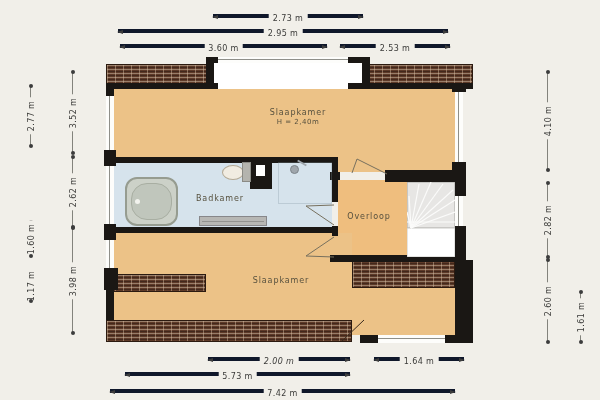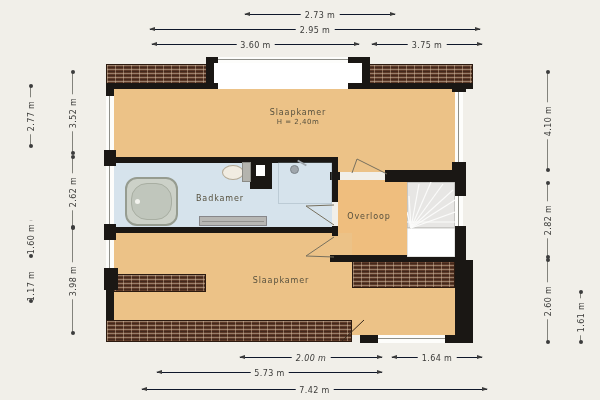--- a/index.html
+++ b/index.html
@@ -17,21 +17,21 @@
   .brick{position:absolute;background-color:#5e3a28;border:1px solid #2b1a10;box-sizing:border-box;
     background-image:
       repeating-linear-gradient(to bottom, rgba(222,196,168,.55) 0 1px, transparent 1px 4px),
       repeating-linear-gradient(to right, rgba(222,196,168,.45) 0 1px, transparent 1px 8px),
       repeating-linear-gradient(to bottom, rgba(0,0,0,.30) 2px 3px, transparent 3px 4px);}
   
   .winv{position:absolute;width:8px;background:linear-gradient(to right,#fdfdfb 0 3px,#8f8f89 3px 4px,#fdfdfb 4px 8px);}
   .winh{position:absolute;height:8px;background:linear-gradient(to bottom,#fdfdfb 0 3px,#8f8f89 3px 4px,#fdfdfb 4px 8px);}
   .winh6{position:absolute;height:6px;background:linear-gradient(to bottom,#fdfdfb 0 2px,#8f8f89 2px 3px,#fdfdfb 3px 6px);}
   
-  .hdim{position:absolute;height:0;border-top:1px solid #0f172a;margin-left:32px;}
+  .hdim{position:absolute;height:0;border-top:4px solid #0f172a;}
   .hdim::before{content:"";position:absolute;left:-1px;top:-3px;width:0;height:0;
     border-top:2.5px solid transparent;border-bottom:2.5px solid transparent;border-right:6px solid #3c3c3c;}
   .hdim::after{content:"";position:absolute;right:-1px;top:-3px;width:0;height:0;
     border-top:2.5px solid transparent;border-bottom:2.5px solid transparent;border-left:6px solid #3c3c3c;}
   .vdim{position:absolute;width:0;border-left:1px solid #83837c;}
   .vdim::before,.vdim::after{content:"";position:absolute;left:-2.5px;width:4px;height:4px;
     background:#3c3c3c;border-radius:50%;}
   .vdim::before{top:-2px;}
   .vdim::after{bottom:-2px;}
   .dlabel{position:absolute;left:50%;top:0;transform:translate(-50%,-50%);
@@ -163,27 +163,27 @@
   <div class="hdim" style="left:213px;top:14px;width:150px;">
     <span class="dlabel">2.73 m</span>
     </div>
   <div class="hdim" style="left:118px;top:29px;width:330px;">
     <span class="dlabel">2.95 m</span>
     </div>
   <div class="hdim" style="left:120px;top:44px;width:207px;">
     <span class="dlabel">3.60 m</span>
     </div>
   <div class="hdim" style="left:340px;top:44px;width:110px;">
-    <span class="dlabel">3.75 m</span>
+    <span class="dlabel">2.53 m</span>
     </div>
 
   <div class="hdim" style="left:208px;top:357px;width:142px;font-style:italic;">
     <span class="dlabel">2.00 m</span>
     </div>
-  <div class="hdim" style="left:360px;top:357px;width:90px;text-align:right;">
+  <div class="hdim" style="left:374px;top:357px;width:90px;text-align:right;">
     <span class="dlabel">1.64 m</span>
     </div>
   <div class="hdim" style="left:125px;top:372px;width:225px;">
     <span class="dlabel">5.73 m</span>
     </div>
   <div class="hdim" style="left:110px;top:389px;width:345px;">
     <span class="dlabel">7.42 m</span>
     </div>
 
   <div class="vdim" style="left:30px;top:86px;height:60px;">

